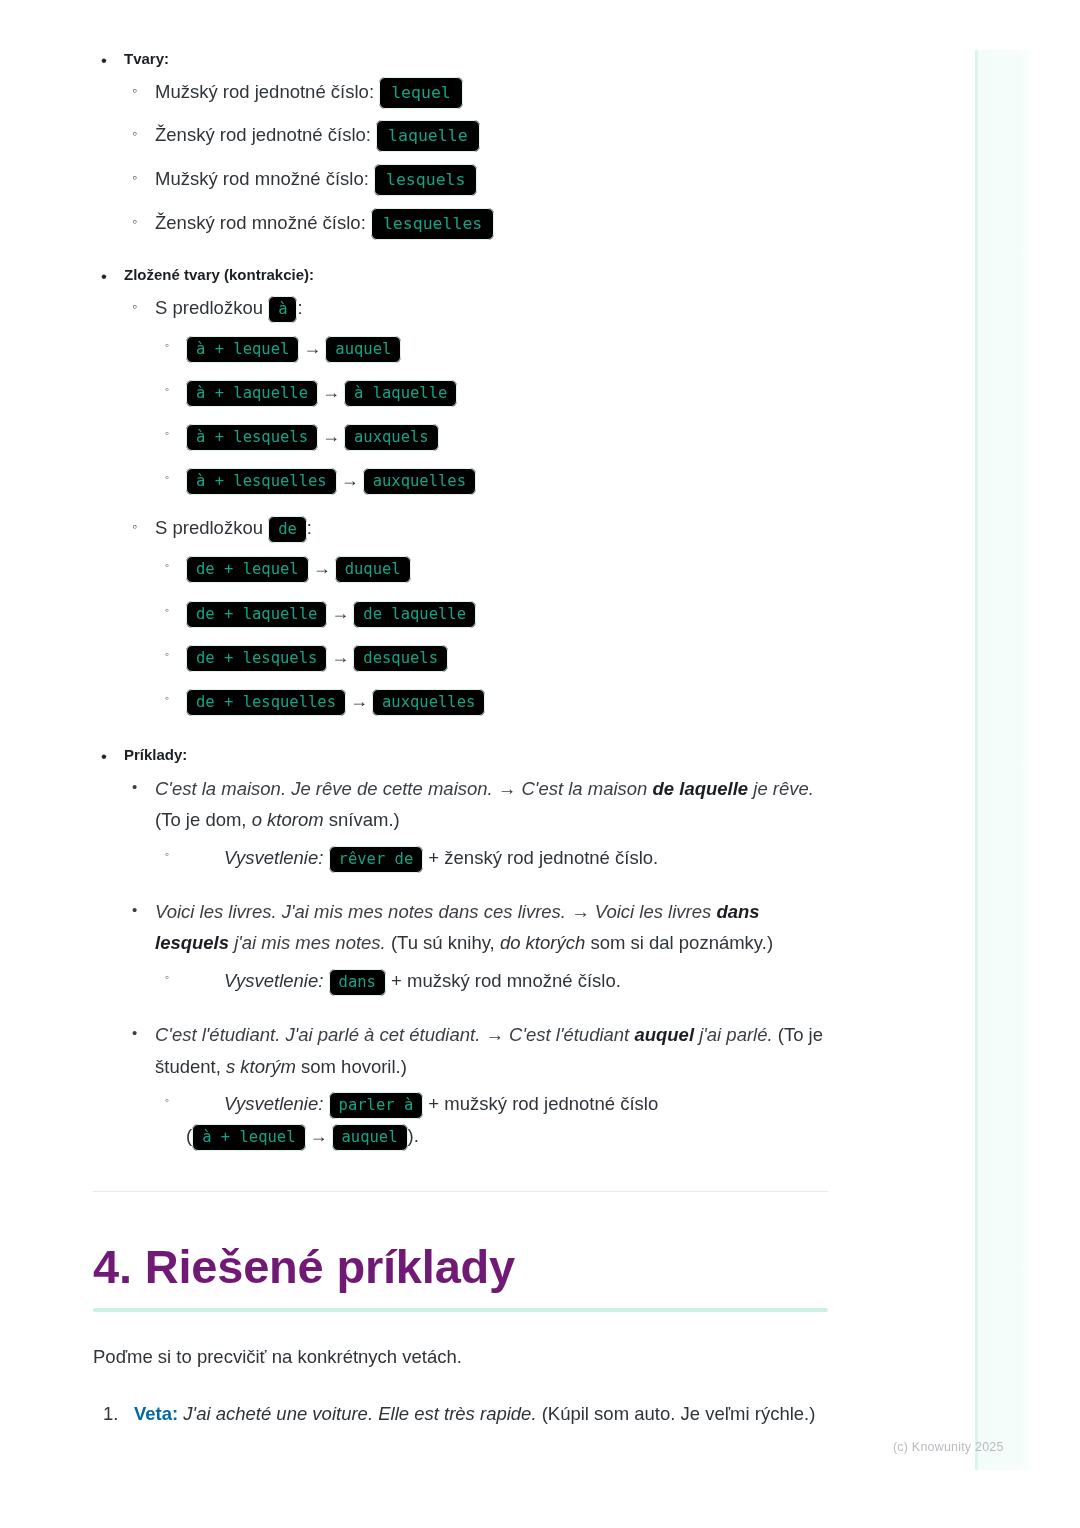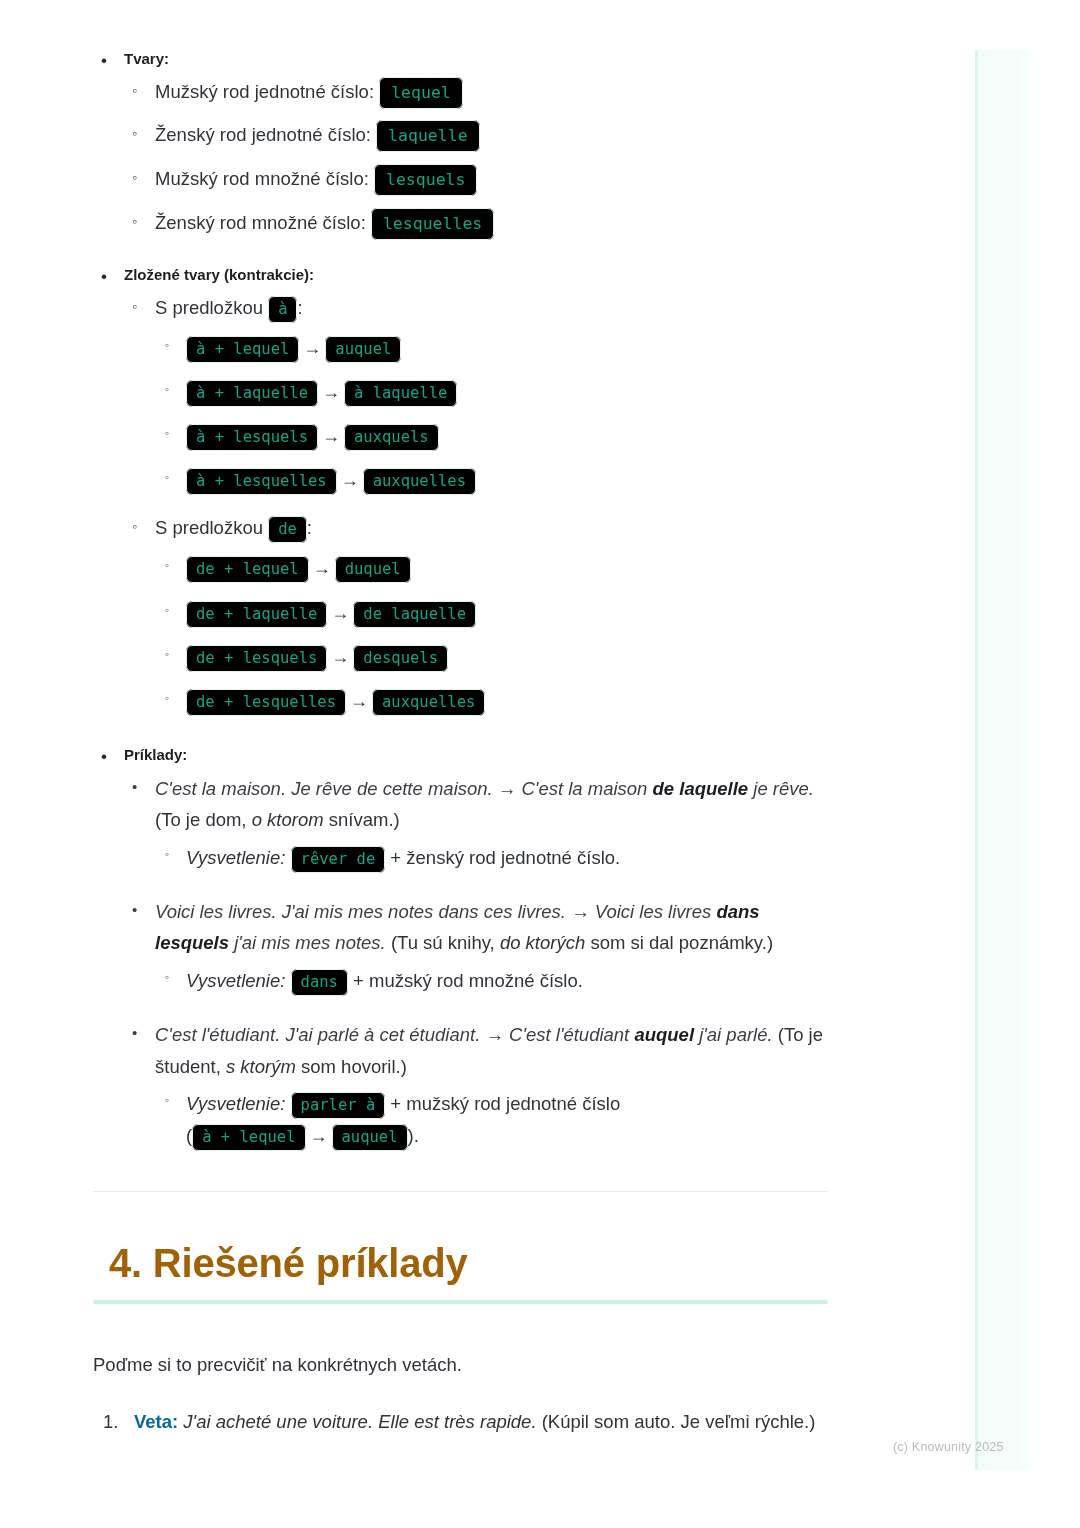--- a/index.html
+++ b/index.html
@@ -95,48 +95,48 @@
 
   .arrow { font-size: 18px; color: #2f343a; padding: 0 4px; }
 
   
   .ex { font-style: italic; color: #3a3f45; font-size: 18.5px; line-height: 1.72; }
   .ex b { font-style: italic; font-weight: bold; color: #1b1f23; }
   .ex .sk { font-style: normal; color: #2f343a; }
   .ex .sk i { font-style: italic; }
 
   .expl { font-size: 18.5px; color: #2f343a; line-height: 1.7; }
-  .expl .lbl { font-style: italic; }
+  .expl .lbl { font-style: italic; margin-left: 38px; }
 
   
   hr.sep {
     border: 0;
     border-top: 1px solid #e7e9eb;
     margin: 40px 0 0 0;
     width: 735px;
   }
   h2.section {
-    font-size: 40px;
+    font-size: 47px;
     font-weight: bold;
-    color: #a16207;
-    margin: 48px 0 0 16px;
+    color: #701a75;
+    margin: 48px 0 0 0;
     letter-spacing: -0.2px;
     line-height: 1.15;
   }
   .section-rule {
     width: 735px;
     height: 4px;
     background: #cdf0e5;
     border-radius: 2px;
     margin-top: 14px;
   }
   p.lead {
     font-size: 18.5px;
     color: #2f343a;
-    margin: 46px 0 0 0;
+    margin: 30px 0 0 0;
     line-height: 1.6;
   }
 
   ol.numbered { margin-top: 26px; padding-left: 0; counter-reset: n; }
   ol.numbered > li {
     padding-left: 41px;
     position: relative;
     font-size: 18.5px;
     line-height: 1.72;
     color: #2f343a;

